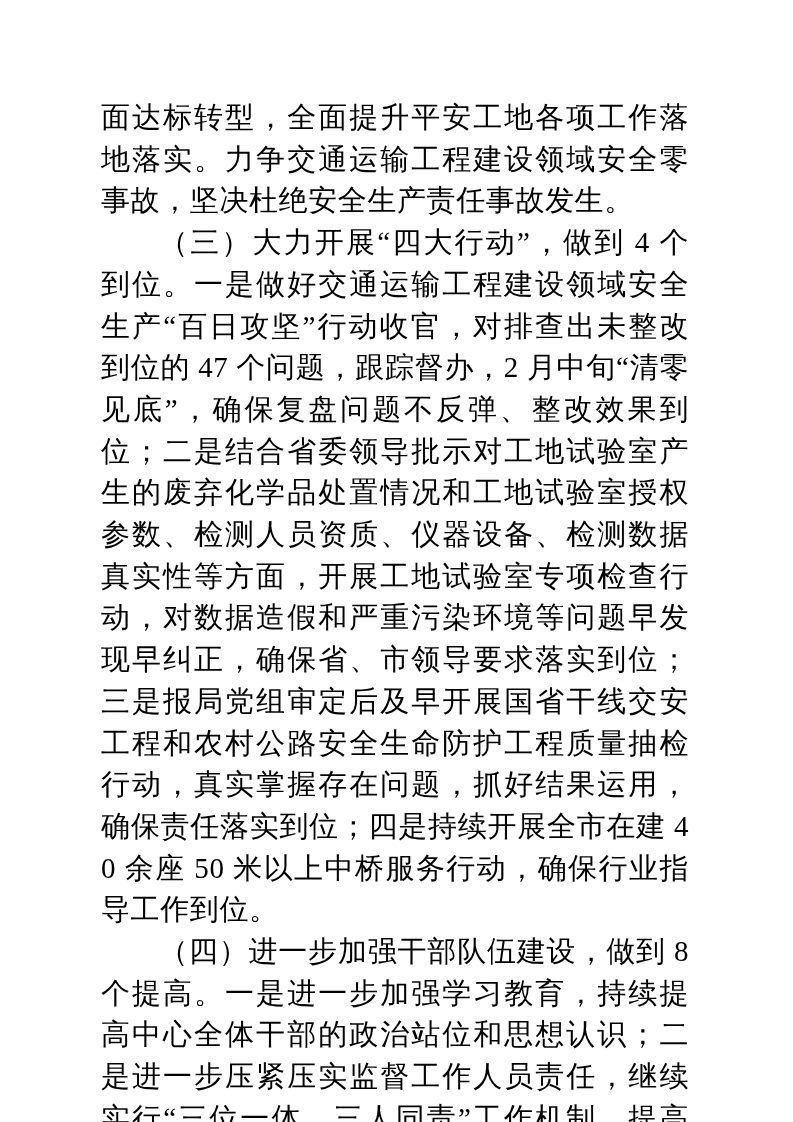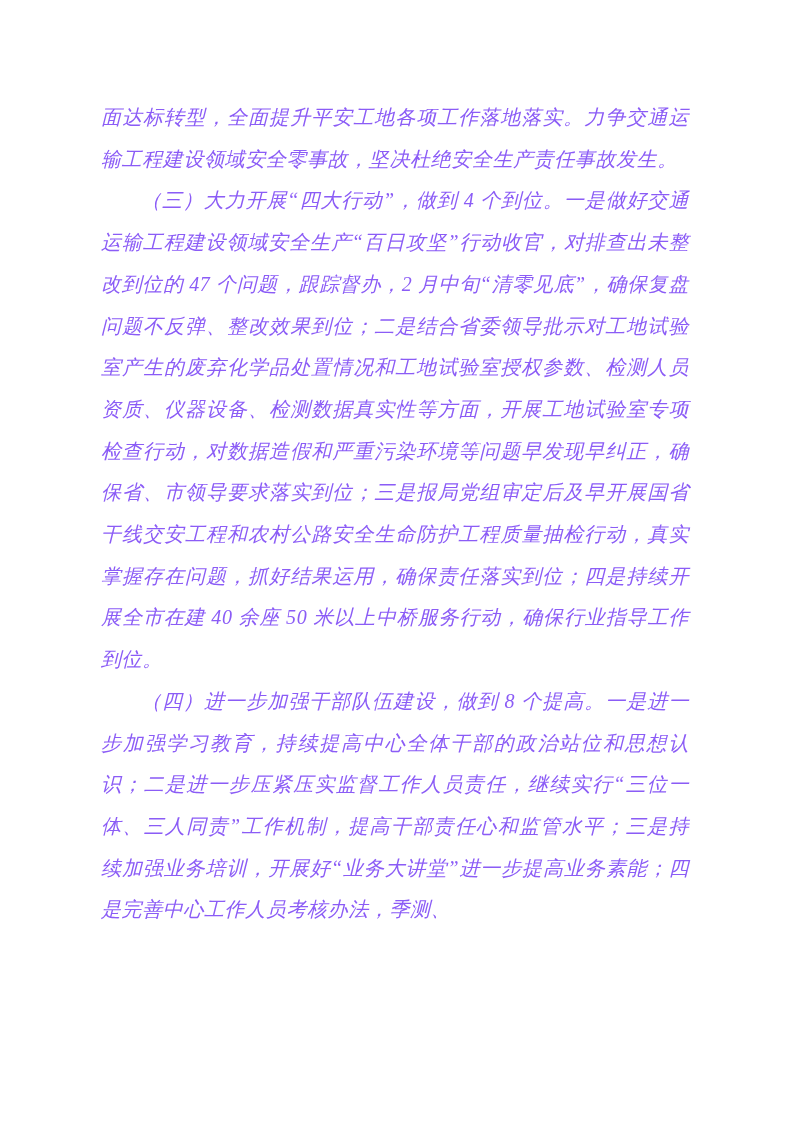--- a/index.html
+++ b/index.html
@@ -18,28 +18,27 @@
   }
   .text-block {
     position: absolute;
     left: 101px;
     top: 97px;
     width: 588px;
   }
   .para {
     margin: 0;
     padding: 0;
-    font-size: 20px;
+    font-size: 29px;
     line-height: 41.7px;
     letter-spacing: 0.6px;
     text-align: justify;
     text-justify: inter-character;
-    color: #8b5cf6;
+    color: #000000;
     word-break: break-all;
-    font-style: italic;
   }
   .para.indent {
     text-indent: 2em;
   }
 </style>
 </head>
 <body>
 
 <div class="page">
   <div class="text-block">

